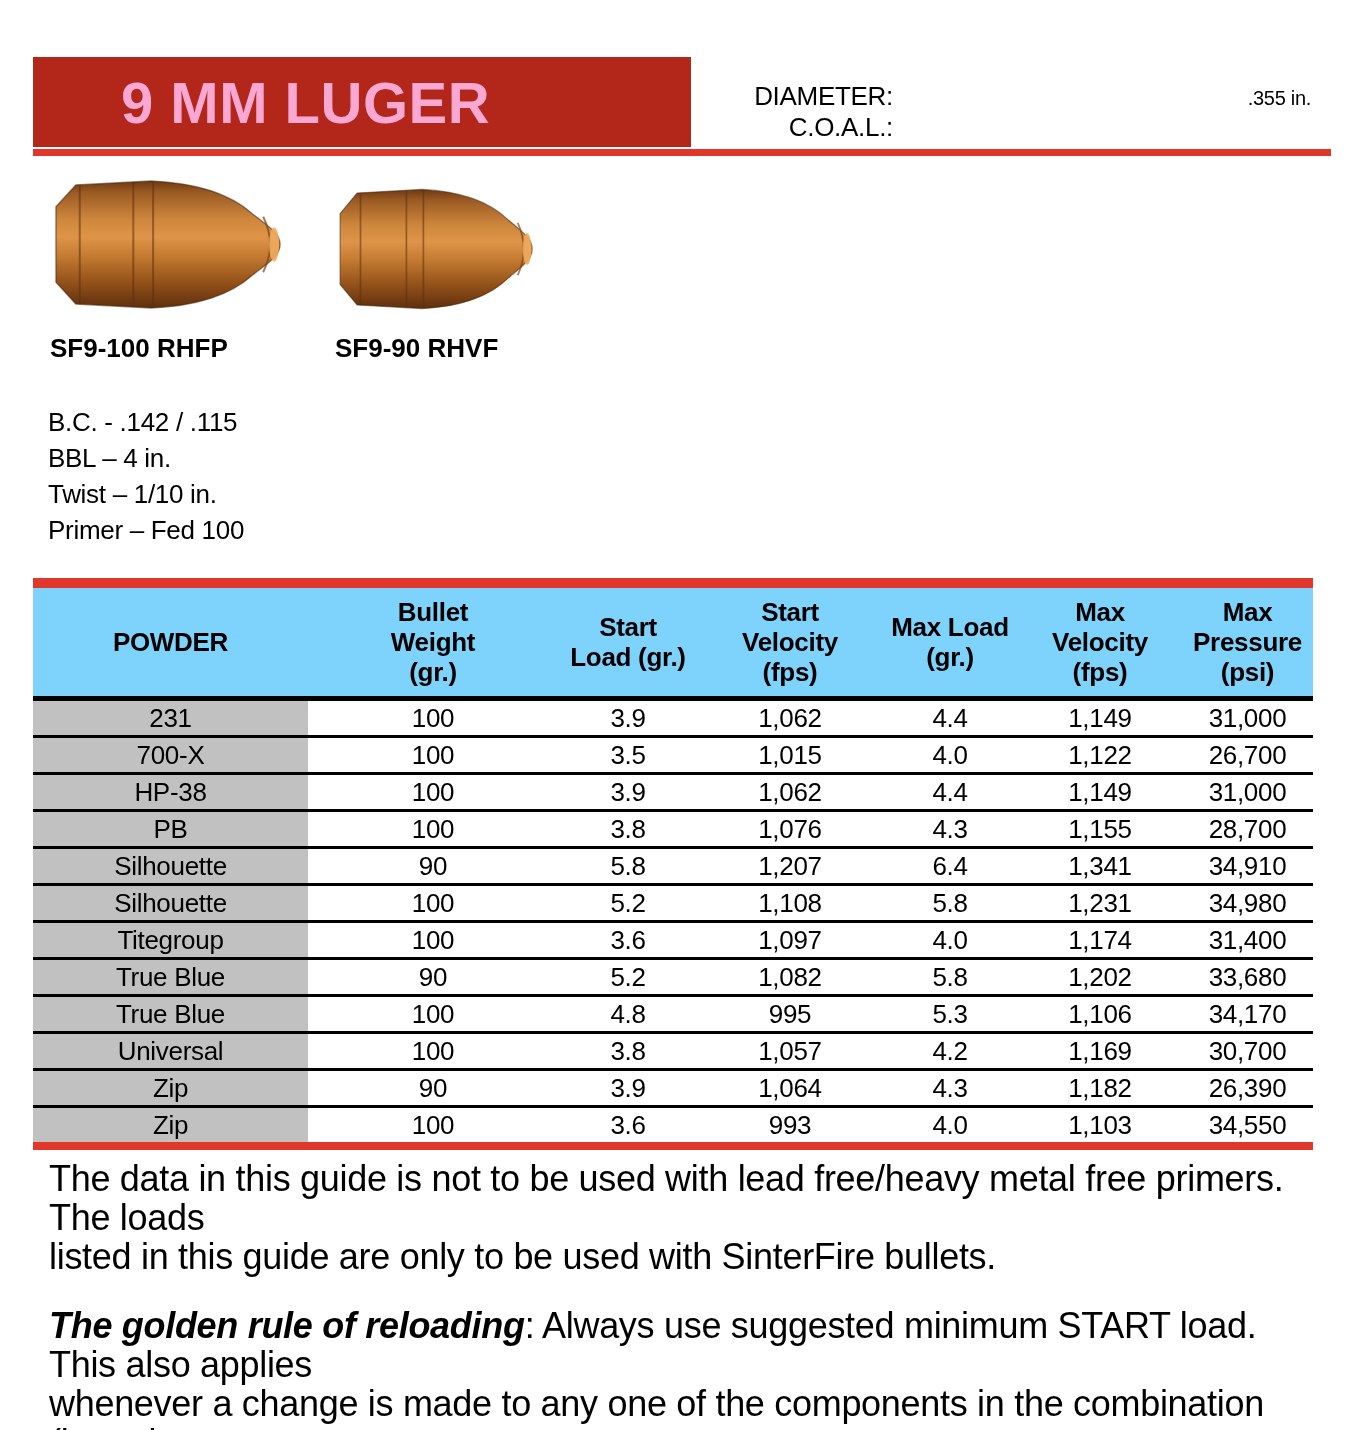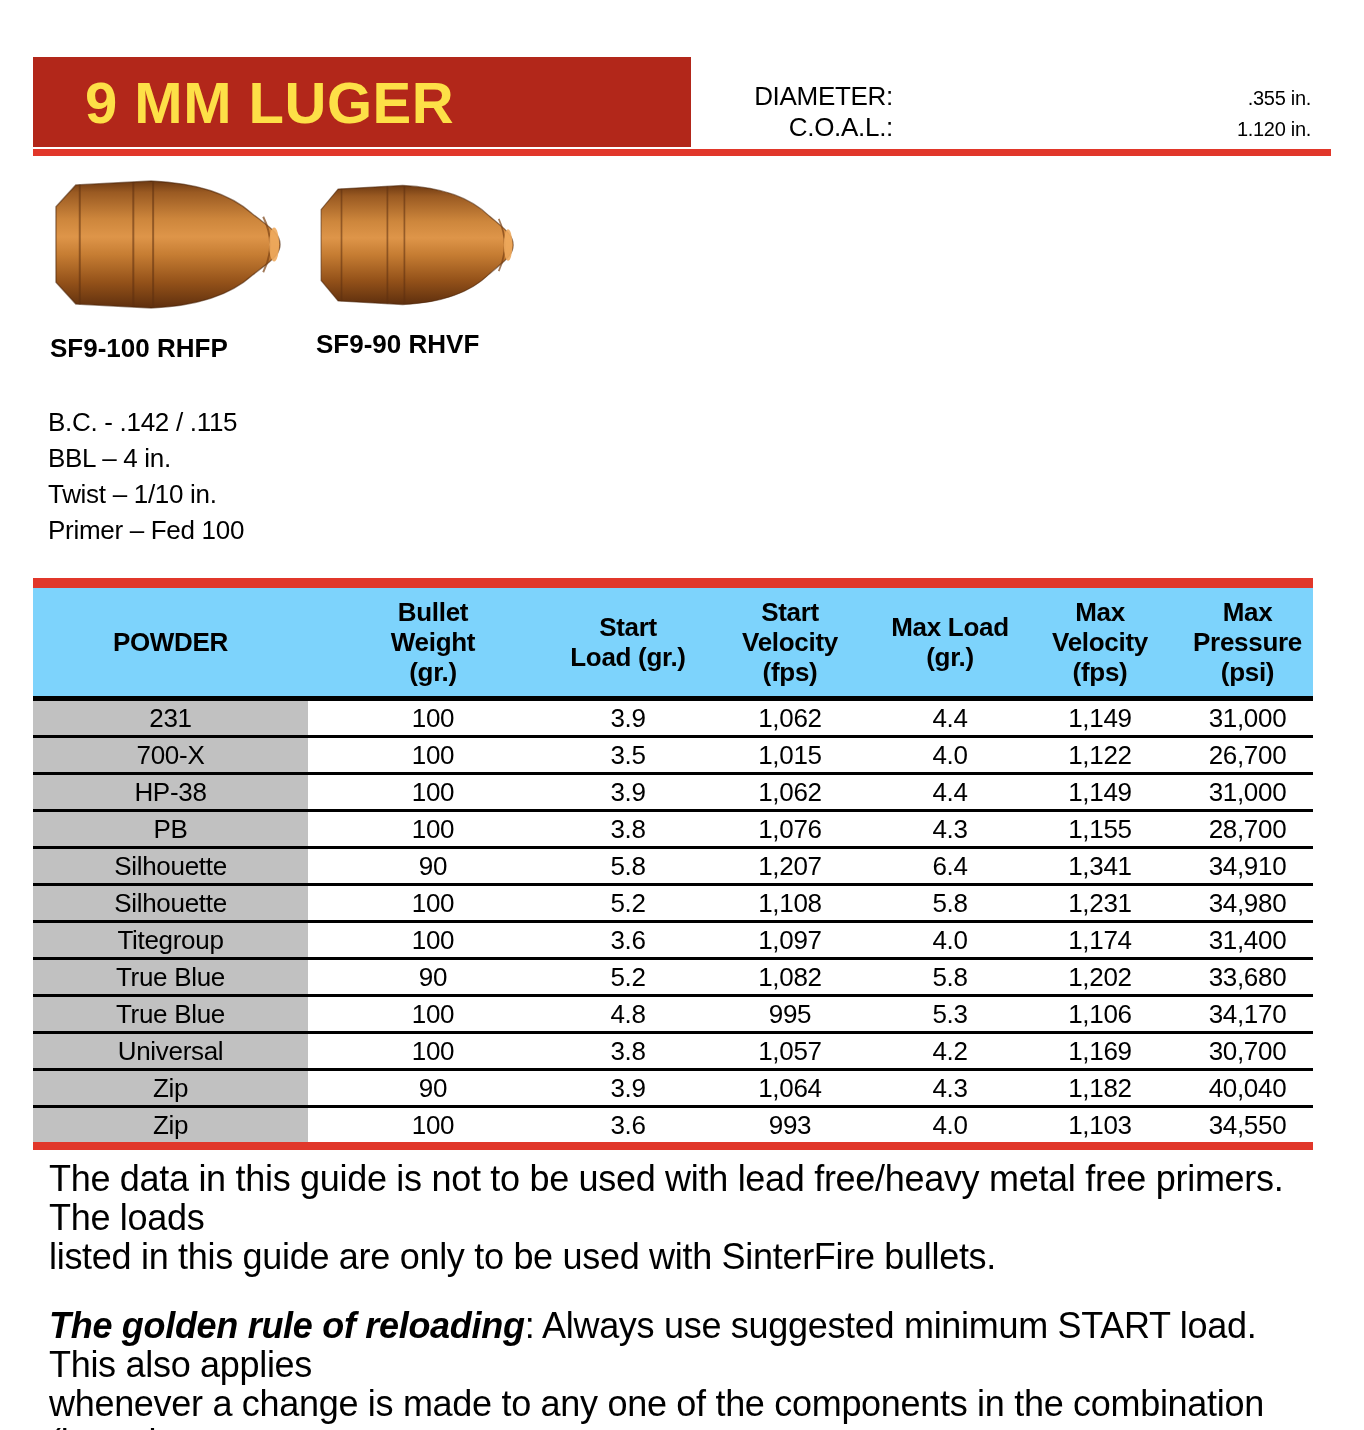--- a/index.html
+++ b/index.html
@@ -8,32 +8,32 @@
     font-family:"Liberation Sans", sans-serif;
     color:#000;
     letter-spacing:-0.3px;
   }
   .page { position:relative; width:1364px; height:1430px; box-sizing:border-box; padding:0 33px; overflow:hidden; }
 
   
   .topbar { display:flex; margin-top:57px; height:90px; }
   .banner {
     width:658px; background:var(--banner-red,#b2271a);
-    color:#fde047; display:flex; align-items:center;
-    padding-left:52px; box-sizing:border-box;
+    color:#f9a8d4; display:flex; align-items:center;
+    padding-left:88px; box-sizing:border-box;
   }
   .banner-title { font-size:58px; font-weight:bold; letter-spacing:0.5px; white-space:nowrap; }
   .dims { flex:1; display:flex; flex-direction:column; justify-content:flex-end; padding:4px 20px 4px 42px; }
   .dim-row { display:flex; align-items:baseline; }
   .dim-label { width:160px; text-align:right; font-size:26px; }
   .dim-value { flex:1; text-align:right; font-size:20px; }
   .rule { height:7px; background:var(--accent-red,#e1372a); margin-top:2px; }
 
   
-  .bullets { display:flex; margin-top:16px; margin-left:17px; gap:28px; align-items:center; }
+  .bullets { display:flex; margin-top:16px; margin-left:17px; gap:47px; align-items:flex-end; }
   .bullet-fig { margin:0; display:flex; flex-direction:column; }
   .bullet-fig figcaption { font-size:26px; font-weight:bold; margin-top:16px; letter-spacing:0; }
 
   
   .specs { margin-top:40px; margin-left:15px; font-size:26px; line-height:36px; }
 
   
   .tbl-rule-top { margin-top:30px; height:10px; background:var(--accent-red,#e1372a); width:1280px; }
   .tbl-rule-bottom { height:8px; background:var(--accent-red,#e1372a); width:1280px; }
   table.load { width:1280px; border-collapse:collapse; table-layout:fixed; }
@@ -71,21 +71,20 @@
     <div class="banner">
       <span class="banner-title">9 MM LUGER</span>
     </div>
     <div class="dims">
       <div class="dim-row">
         <span class="dim-label">DIAMETER:</span>
         <span class="dim-value">.355 in.</span>
       </div>
       <div class="dim-row">
         <span class="dim-label">C.O.A.L.:</span>
-        <span class="dim-value">1.120 in.</span>
       </div>
     </div>
   </div>
   <div class="rule"></div>
 
   <svg width="0" height="0" style="position:absolute" aria-hidden="true">
     <defs>
       <linearGradient id="gCu" x1="0" y1="0" x2="0" y2="1">
         <stop offset="0" stop-color="#6d3912"></stop>
         <stop offset="0.09" stop-color="#9a5a22"></stop>
@@ -251,21 +250,21 @@
           <td>1,169</td>
           <td>30,700</td>
         </tr>
         <tr>
           <td>Zip</td>
           <td>90</td>
           <td>3.9</td>
           <td>1,064</td>
           <td>4.3</td>
           <td>1,182</td>
-          <td>40,040</td>
+          <td>26,390</td>
         </tr>
         <tr>
           <td>Zip</td>
           <td>100</td>
           <td>3.6</td>
           <td>993</td>
           <td>4.0</td>
           <td>1,103</td>
           <td>34,550</td>
         </tr>

